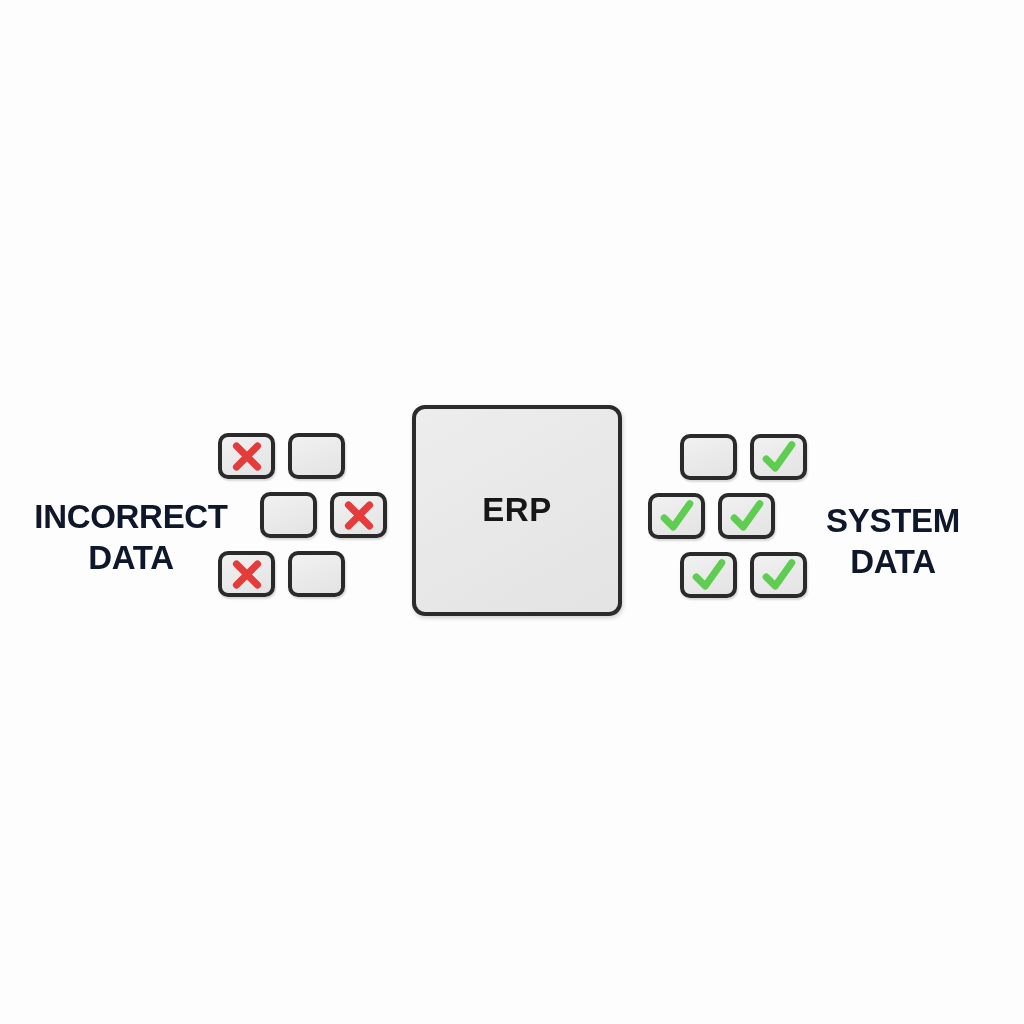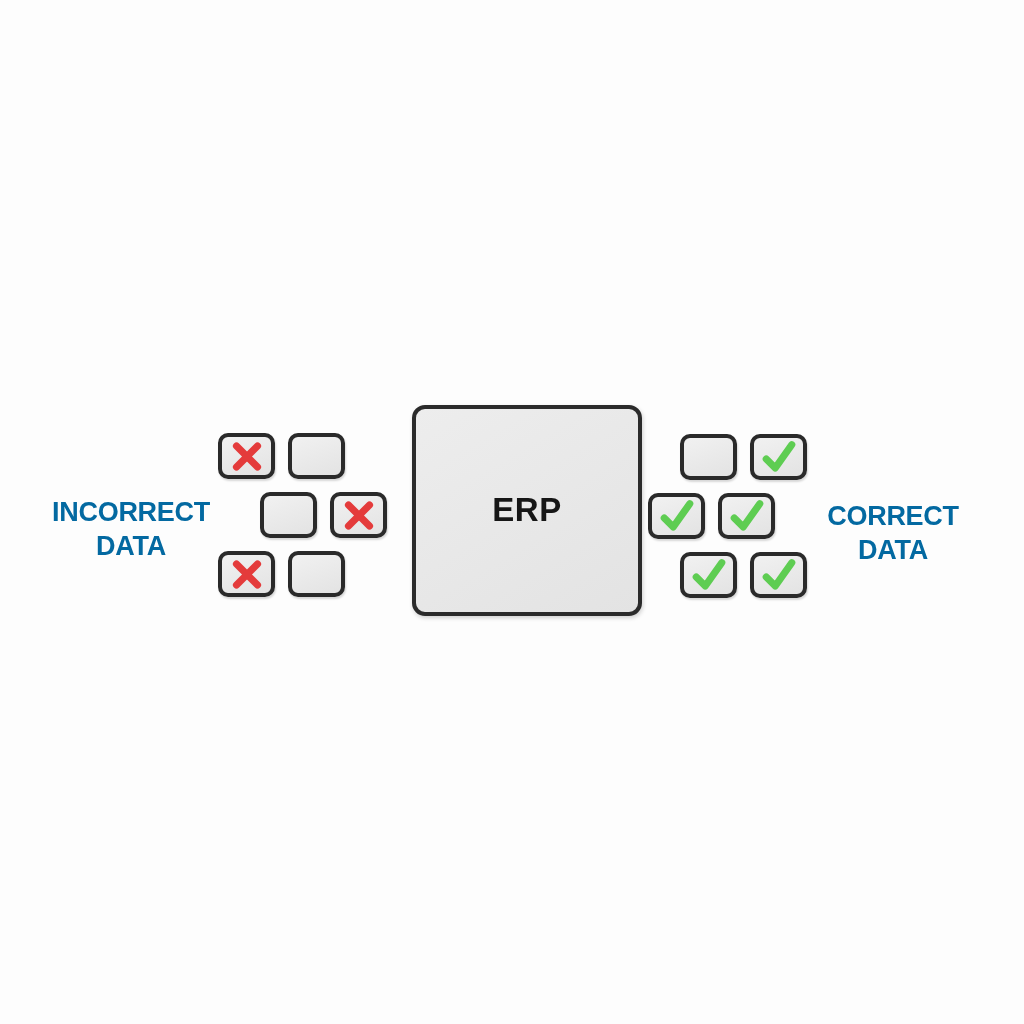--- a/index.html
+++ b/index.html
@@ -2,33 +2,33 @@
 <html><head>
 <meta charset="utf-8">
 <style>
   * { margin: 0; padding: 0; box-sizing: border-box; }
   html, body { width: 1024px; height: 1024px; background: #fdfdfd; font-family: "Liberation Sans", sans-serif; }
   .stage { position: relative; width: 1024px; height: 1024px; background: #fdfdfd; overflow: hidden; }
 
   .label {
     position: absolute;
     font-weight: bold;
-    font-size: 27px;
+    font-size: 33px;
     letter-spacing: -0.3px;
     line-height: 1.25;
-    color: #0369a1;
+    color: #0f172a;
     text-align: center;
   }
   .label-left  { left: 33px;  top: 496px; width: 196px; }
   .label-right { left: 795px; top: 500px; width: 196px; }
 
   .erp-box {
     position: absolute;
     left: 412px; top: 405px;
-    width: 230px; height: 211px;
+    width: 210px; height: 211px;
     border: 4px solid #2b2b2b;
     border-radius: 13px;
     background: linear-gradient(150deg, #ededed 0%, #e3e3e3 100%);
     box-shadow: 1px 2px 4px rgba(0,0,0,0.18);
     display: flex;
     flex-direction: column;
     align-items: center;
     justify-content: center;
     font-weight: bold;
     font-size: 33px;
@@ -130,17 +130,17 @@
         </div>
         <div class="data-box">
           <svg viewBox="0 0 56 44">
             <path d="M11 24 L23 36 L45 5" stroke="#5ecd52" stroke-width="9.5" stroke-linecap="round" stroke-linejoin="round" fill="none"></path>
           </svg>
         </div>
       </div>
     </div>
 
   <div class="label label-right">
-    <div>CORRECT</div>
+    <div>SYSTEM</div>
     <div>DATA</div>
   </div>
 
 </div>
 
 </body></html>

